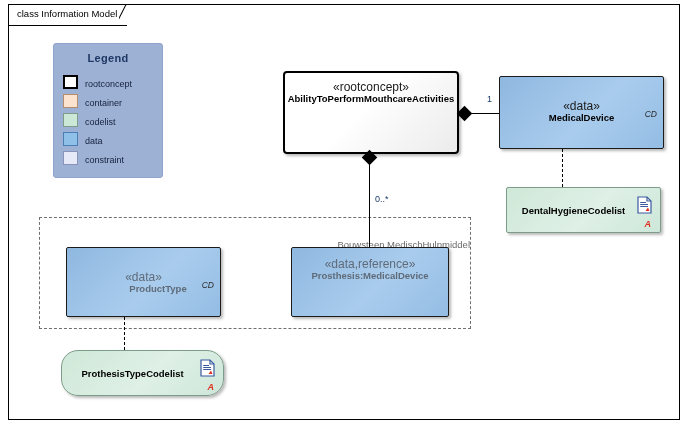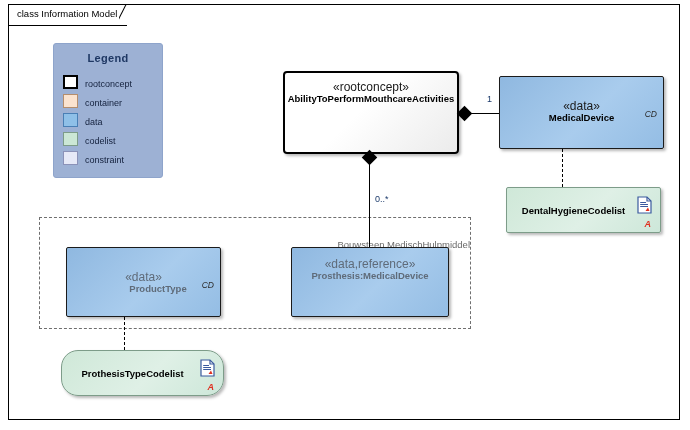--- a/index.html
+++ b/index.html
@@ -298,26 +298,26 @@
     <div class="legend-rows">
       <div class="legend-row">
         <span class="swatch" style="background:#ffffff;border:2px solid #000000;"></span>
         <span class="legend-label">rootconcept</span>
       </div>
       <div class="legend-row">
         <span class="swatch" style="background:#fbe3cf;border:1px solid #b58e6d;"></span>
         <span class="legend-label">container</span>
       </div>
       <div class="legend-row">
+        <span class="swatch" style="background:#cbe7d5;border:1px solid #7d9c89;"></span>
+        <span class="legend-label">codelist</span>
+      </div>
+      <div class="legend-row">
         <span class="swatch" style="background:#8fc0e8;border:1px solid #4a7fb5;"></span>
         <span class="legend-label">data</span>
-      </div>
-      <div class="legend-row">
-        <span class="swatch" style="background:#cbe7d5;border:1px solid #7d9c89;"></span>
-        <span class="legend-label">codelist</span>
       </div>
       <div class="legend-row">
         <span class="swatch" style="background:#e6e9f7;border:1px solid #8b92b8;"></span>
         <span class="legend-label">constraint</span>
       </div>
     </div>
   </div>
 
   <div id="container-group">
     <div class="group-label">Bouwsteen MedischHulpmiddel</div>

